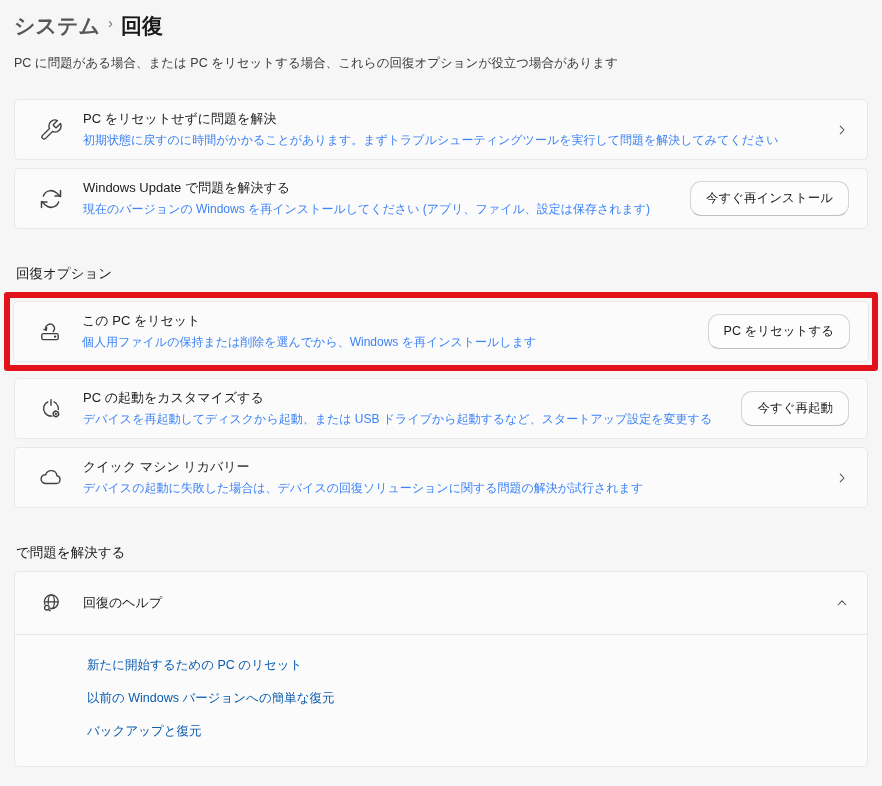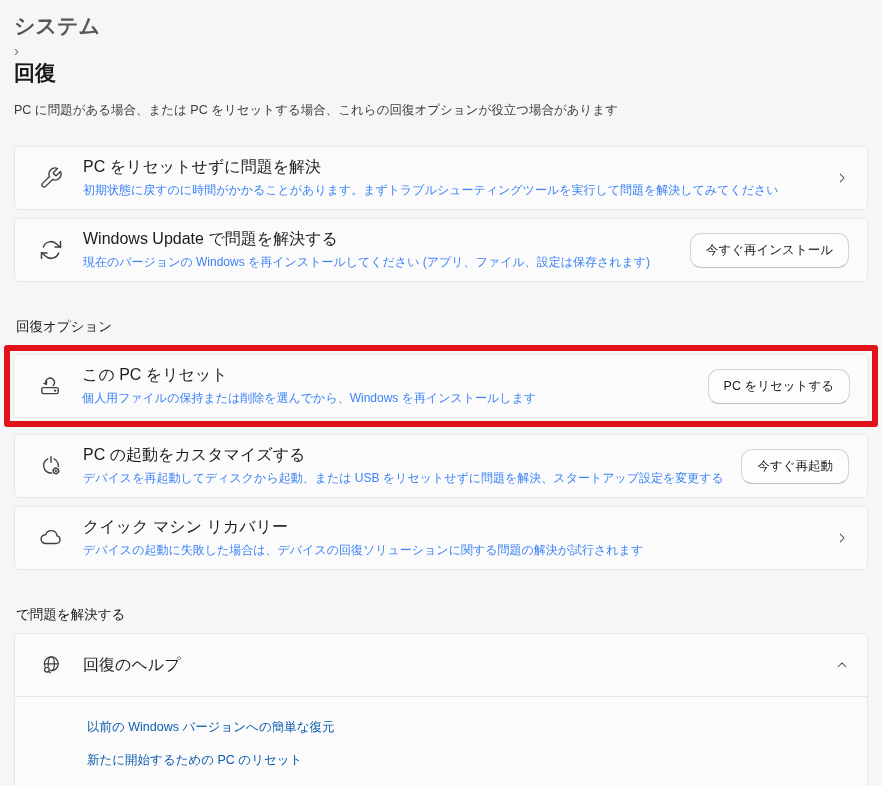--- a/index.html
+++ b/index.html
@@ -6,21 +6,21 @@
   html, body { width: 882px; height: 786px; }
   body {
     font-family: "Liberation Sans", "DejaVu Sans", sans-serif;
     background: #f6f6f6;
     color: #1b1b1b;
     overflow: hidden;
   }
   .page { padding: 10px 14px 20px 14px; }
 
   
-  .breadcrumb { display: flex; gap: 0; margin-top: 2px; flex-direction: column; }
+  .breadcrumb { display: flex; gap: 8px; margin-top: 2px; }
   .crumb-parent { font-size: 21px; font-weight: 600; color: #565656; cursor: pointer; }
   .crumb-sep { font-size: 15px; color: #707070; padding-top: 2px; }
   .crumb-current { font-size: 21px; font-weight: 700; color: #191919; }
   .subtitle { margin-top: 15px; font-size: 12.5px; color: #3c3c3c; }
 
   
   .cards { margin-top: 27px; }
   .card {
     background: #fbfbfb;
     border: 1px solid #e8e8e8;
@@ -28,21 +28,21 @@
     display: flex;
     align-items: center;
     padding: 10px 18px 10px 16px;
     min-height: 61px;
   }
   .card + .card { margin-top: 8px; }
   .card.clickable { cursor: pointer; }
   .lead-icon { width: 24px; height: 24px; flex: 0 0 24px; margin: 0 20px 0 8px; color: #404040; }
   .lead-icon svg { width: 24px; height: 24px; display: block; }
   .card-text { flex: 1 1 auto; min-width: 0; }
-  .card-title { font-size: 16px; color: #1b1b1b; }
+  .card-title { font-size: 13px; color: #1b1b1b; }
   .card-desc { font-size: 12px; color: #3b82f6; margin-top: 4px; }
   .trail { flex: 0 0 auto; margin-left: 16px; display: flex; align-items: center; }
   .chev { width: 14px; height: 14px; color: #4a4a4a; }
   .chev svg { width: 14px; height: 14px; display: block; }
 
   .btn {
     background: #fdfdfd;
     border: 1px solid #d5d5d5;
     border-bottom-color: #c0c0c0;
     border-radius: 11px;
@@ -151,21 +151,21 @@
       <svg viewBox="0 0 24 24" fill="none" stroke="currentColor" stroke-width="1.4" stroke-linecap="round" stroke-linejoin="round">
         <path d="M12 2.6v5.6"></path>
         <path d="M8.9 4.9a7.4 7.4 0 1 0 6.2 0"></path>
         <circle cx="16.9" cy="16.9" r="4.4" fill="#fbfbfb" stroke="none"></circle>
         <circle cx="16.9" cy="16.9" r="2.7" stroke-dasharray="1.5 1.35" stroke-width="1.7"></circle>
         <circle cx="16.9" cy="16.9" r="1.1" fill="currentColor" stroke="none"></circle>
       </svg>
     </span>
     <div class="card-text">
       <div class="card-title">PC の起動をカスタマイズする</div>
-      <div class="card-desc">デバイスを再起動してディスクから起動、または USB をリセットせずに問題を解決、スタートアップ設定を変更する</div>
+      <div class="card-desc">デバイスを再起動してディスクから起動、または USB ドライブから起動するなど、スタートアップ設定を変更する</div>
     </div>
     <span class="trail">
       <button class="btn">今すぐ再起動</button>
     </span>
   </div>
 
   <div class="card clickable gap-12">
     <span class="lead-icon">
       <svg viewBox="0 0 24 24" fill="none" stroke="currentColor" stroke-width="1.4" stroke-linecap="round" stroke-linejoin="round">
         <path d="M6.3 17.5h10.9a3.9 3.9 0 0 0 .8-7.7 5.8 5.8 0 0 0-11.3-1.1 3.7 3.7 0 0 0-.4 8.8z"></path>
@@ -200,19 +200,19 @@
         <div class="card-title">回復のヘルプ</div>
       </div>
       <span class="trail chev">
         <svg viewBox="0 0 24 24" fill="none" stroke="currentColor" stroke-width="1.8" stroke-linecap="round" stroke-linejoin="round">
           <path d="M5.5 15L12 8.4 18.5 15"></path>
         </svg>
       </span>
     </div>
     <div class="help-divider"></div>
     <div class="help-links">
+      <a class="help-link">新たに開始するための PC のリセット</a>
       <a class="help-link">以前の Windows バージョンへの簡単な復元</a>
-      <a class="help-link">新たに開始するための PC のリセット</a>
       <a class="help-link">バックアップと復元</a>
     </div>
   </div>
 
 </div>
 
 </body></html>

